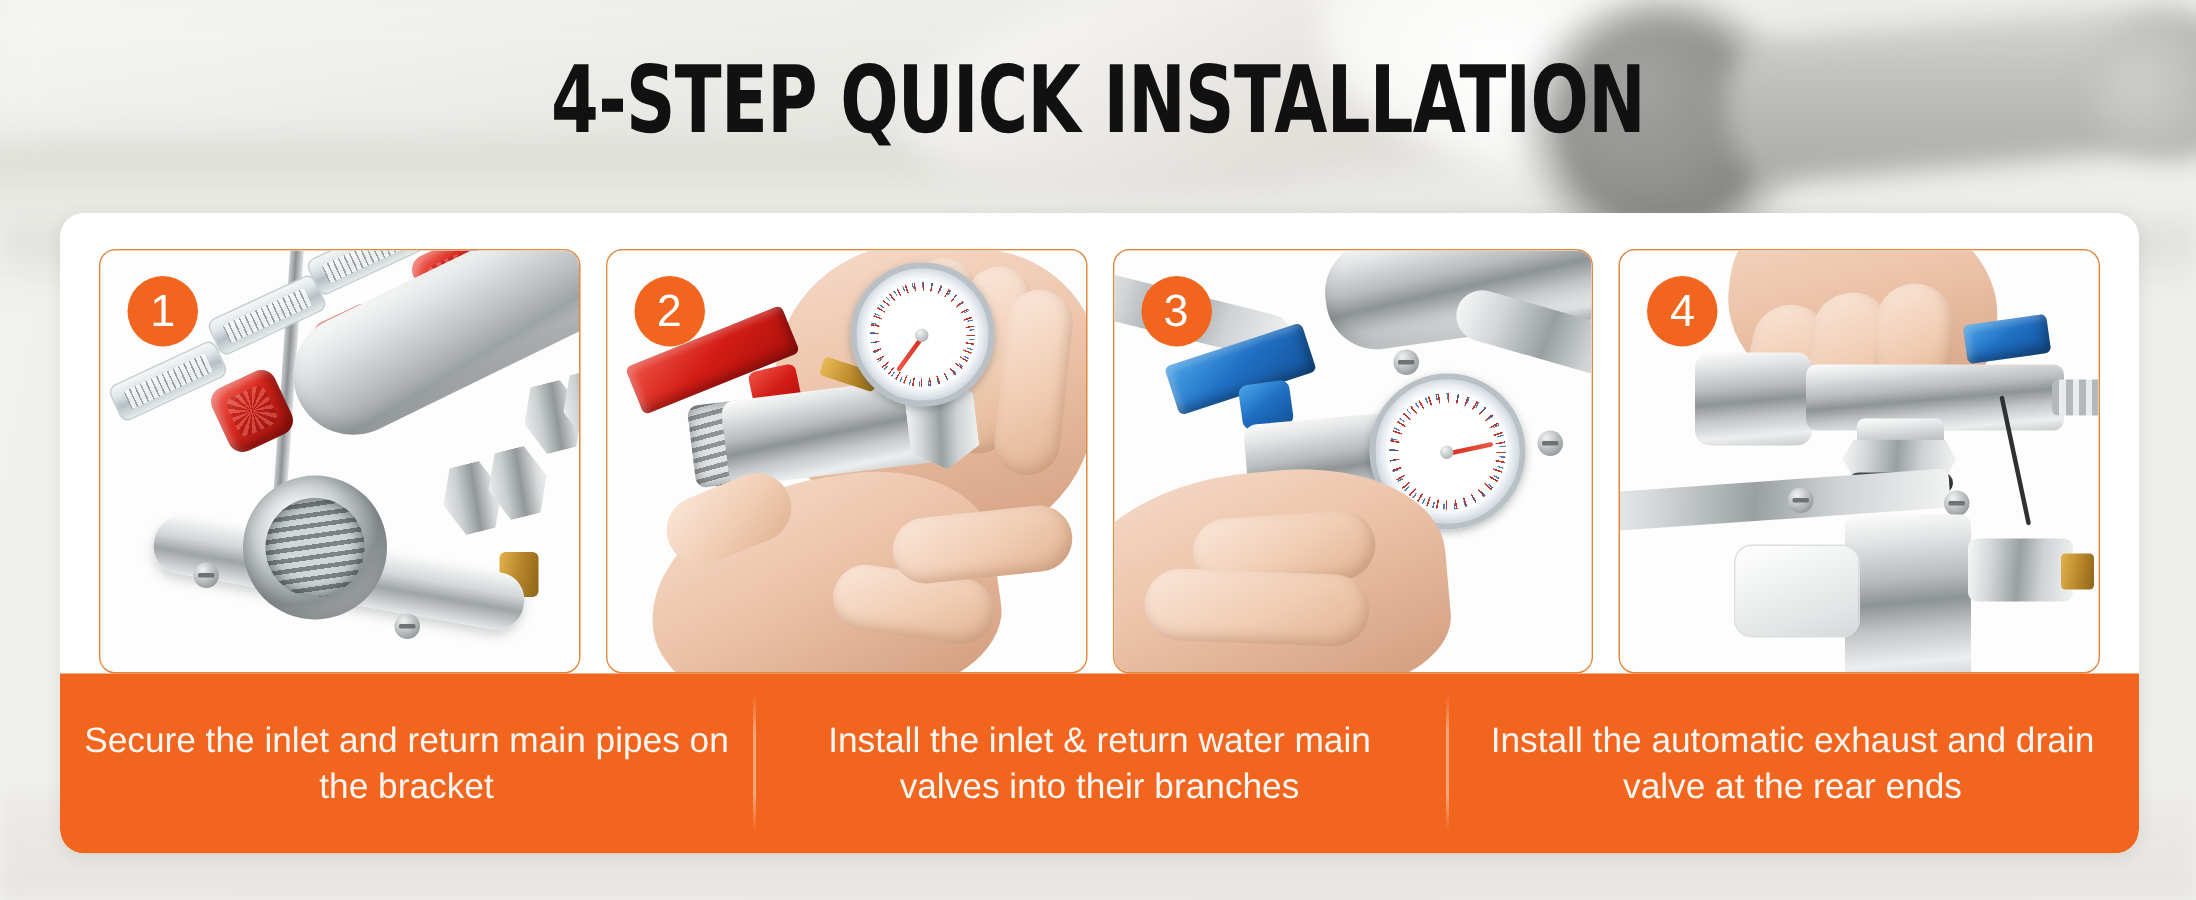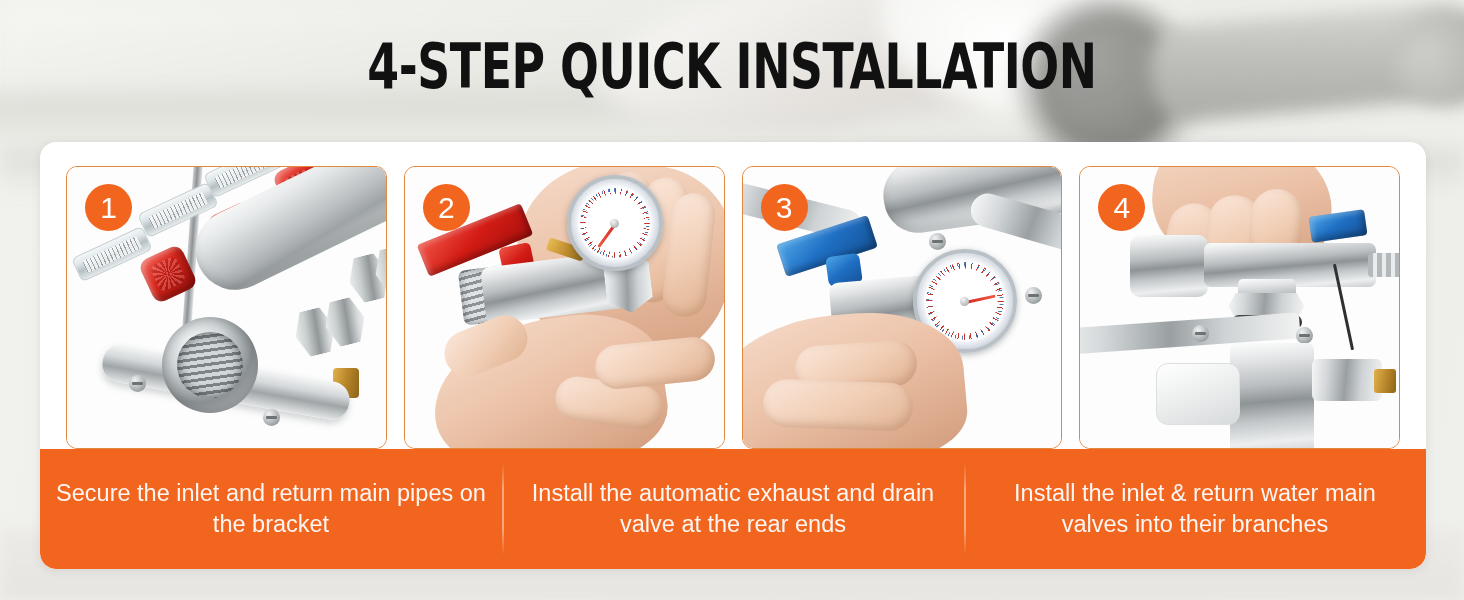--- a/index.html
+++ b/index.html
@@ -636,18 +636,18 @@
           <div class="p4-side chrome-h"></div>
           <div class="p4-brass"></div>
         </div>
         <div class="badge">4</div>
       </div>
 
     </div>
 
     <div class="caption-bar">
       <div class="caption">Secure the inlet and return main pipes on the bracket</div>
+      <div class="caption">Install the inlet &amp; return water main valves into their branches</div>
       <div class="caption">Install the automatic exhaust and drain valve at the rear ends</div>
-      <div class="caption">Install the inlet &amp; return water main valves into their branches</div>
     </div>
 
   </div>
 </div>
 
 </body></html>

